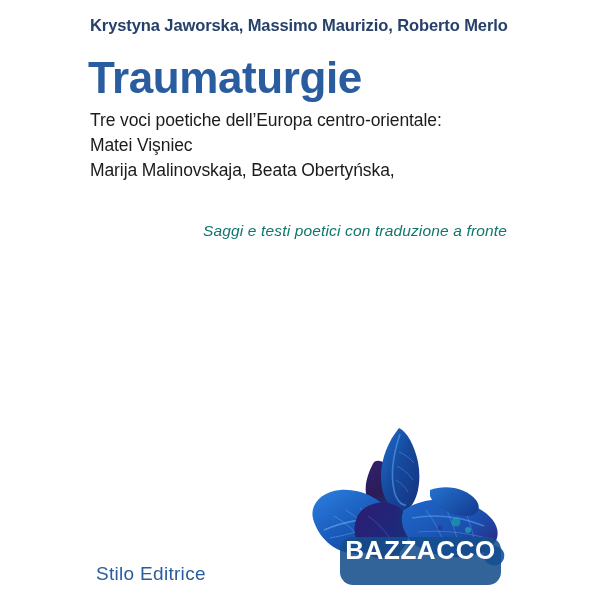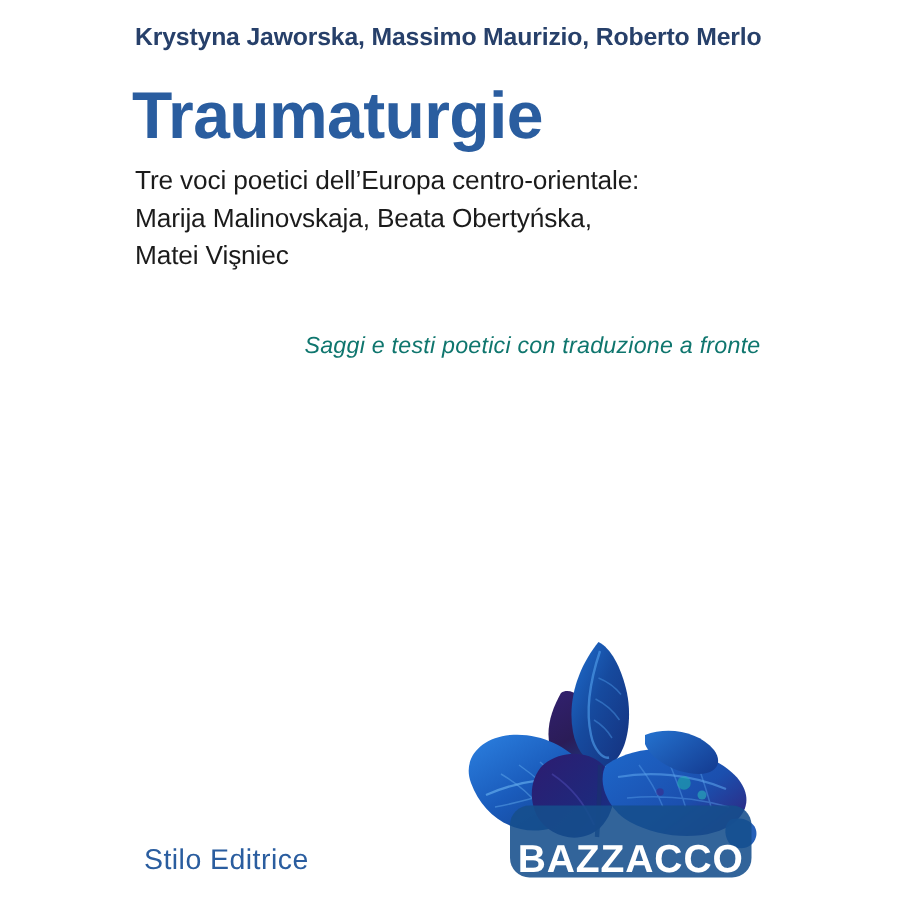--- a/index.html
+++ b/index.html
@@ -93,44 +93,44 @@
   }
   .logo-banner {
     position: absolute;
     left: 40px;
     top: 119px;
     width: 161px;
     height: 48px;
     background: rgba(22, 78, 140, 0.88);
     border-radius: 13px;
     display: flex;
-    align-items: flex-end;
+    align-items: flex-start;
     justify-content: center;
   }
   .logo-banner-text {
     color: #ffffff;
     font-size: 26px;
     font-weight: 700;
     letter-spacing: 0.6px;
     line-height: 1;
   }
 </style>
 </head>
 <body>
 
 <div class="cover">
 
   <div class="authors">Krystyna Jaworska, Massimo Maurizio, Roberto Merlo</div>
 
   <div class="title">Traumaturgie</div>
 
   <div class="subtitle">
-    <span class="ln">Tre voci poetici dell’Europa centro-orientale:</span>
+    <span class="ln">Tre voci poetiche dell’Europa centro-orientale:</span>
+    <span class="ln">Matei Vişniec</span>
     <span class="ln">Marija Malinovskaja, Beata Obertyńska,</span>
-    <span class="ln">Matei Vişniec</span>
   </div>
 
   <div class="tagline">Saggi e testi poetici con traduzione a fronte</div>
 
   <div class="logo">
     <svg viewBox="0 0 215 175" xmlns="http://www.w3.org/2000/svg">
       <defs>
         <linearGradient id="gLeafTop" x1="0" y1="0" x2="1" y2="1">
           <stop offset="0%" stop-color="#1f6fd0"></stop>
           <stop offset="45%" stop-color="#164a9e"></stop>

